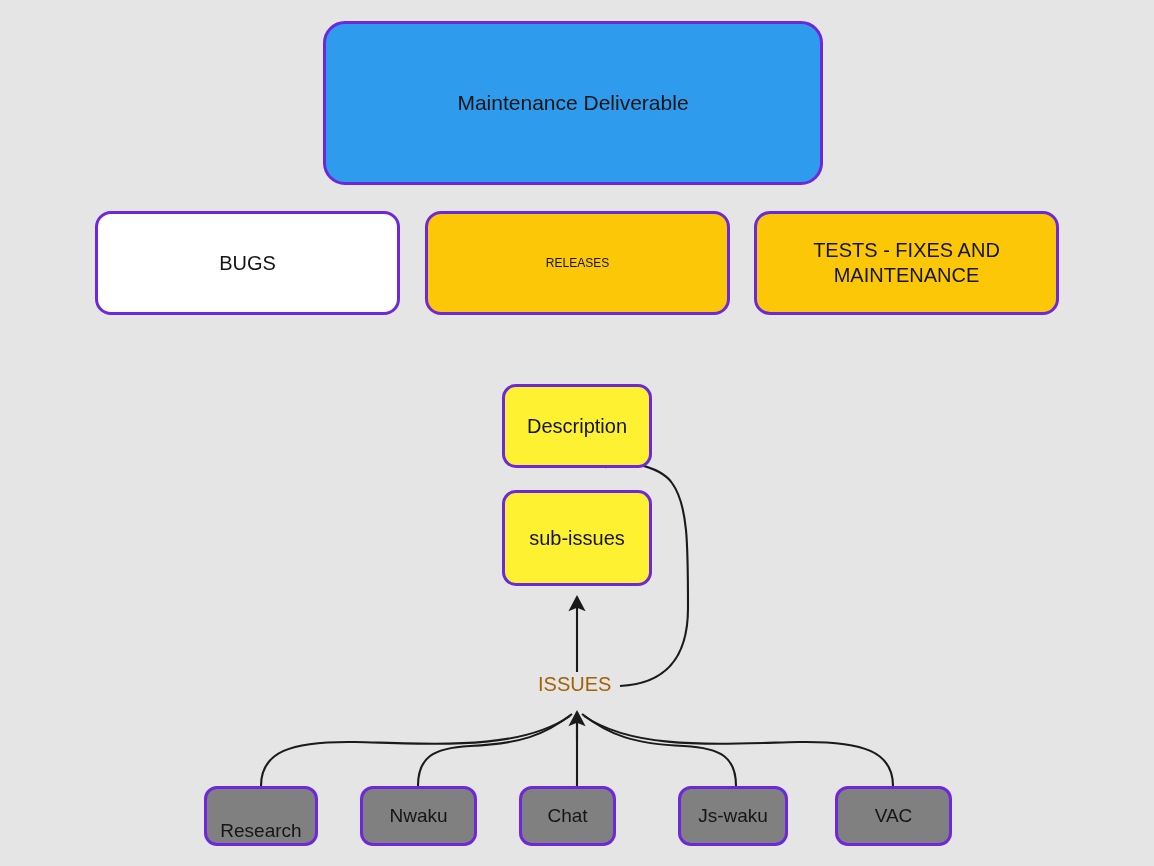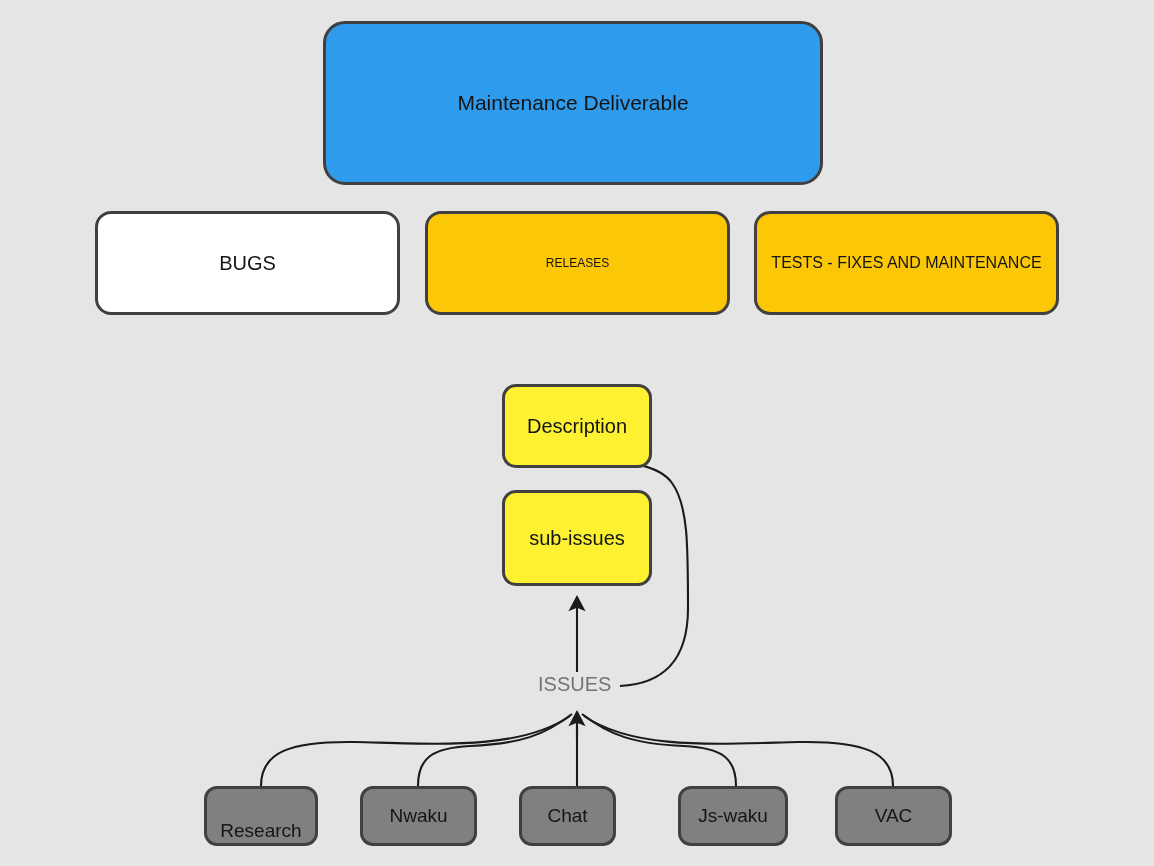--- a/index.html
+++ b/index.html
@@ -17,21 +17,21 @@
   #canvas {
     position: absolute;
     left: 0;
     top: 0;
     width: 1154px;
     height: 866px;
   }
   .node {
     position: absolute;
     box-sizing: border-box;
-    border: 3px solid #404040;
+    border: 3px solid #6d28d9;
     display: flex;
     align-items: center;
     justify-content: center;
     text-align: center;
     color: #151515;
     line-height: 1.25;
     z-index: 3;
   }
   .node-label {
     display: block;
@@ -54,21 +54,21 @@
   #node-releases {
     left: 425px; top: 211px; width: 305px; height: 104px;
     background: #fbc707;
     border-radius: 16px;
     font-size: 12px;
   }
   #node-tests {
     left: 754px; top: 211px; width: 305px; height: 104px;
     background: #fbc707;
     border-radius: 16px;
-    font-size: 16px;
+    font-size: 20px;
     align-items: center;
   }
   #node-description {
     left: 502px; top: 360px; width: 150px; height: 84px;
     background: #fdf132;
     border-radius: 14px;
     font-size: 20px;
     margin-top: 24px;
   }
   #node-subissues {
@@ -87,21 +87,21 @@
   }
   #node-research { left: 204px; width: 114px; align-items: flex-end; }
   #node-nwaku    { left: 360px; width: 117px; }
   #node-chat     { left: 519px; width: 97px; }
   #node-jswaku   { left: 678px; width: 110px; }
   #node-vac      { left: 835px; width: 117px; }
 
   .edge-label {
     position: absolute;
     font-size: 20px;
-    color: #737373;
+    color: #a16207;
     white-space: nowrap;
     z-index: 4;
   }
   #label-issues {
     left: 536px;
     top: 673px;
     background: #e5e5e5;
     padding: 0 2px;
   }
 </style>

